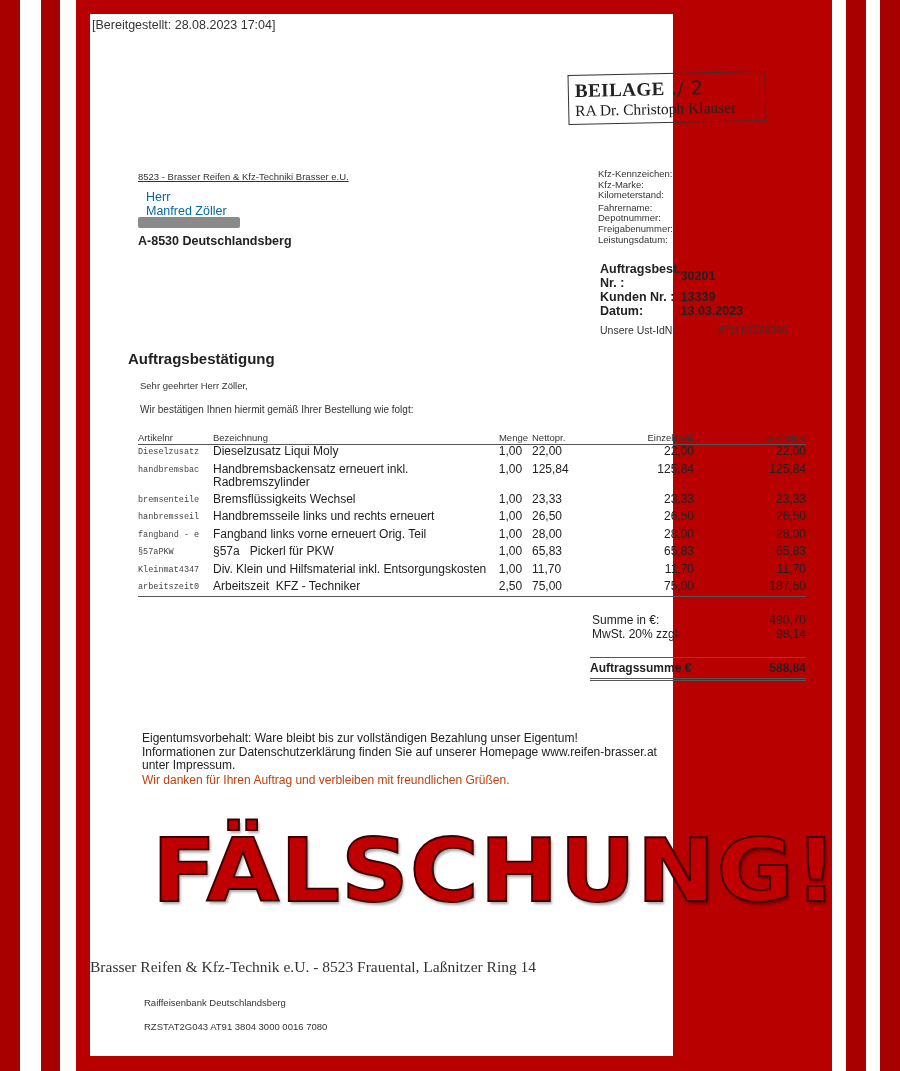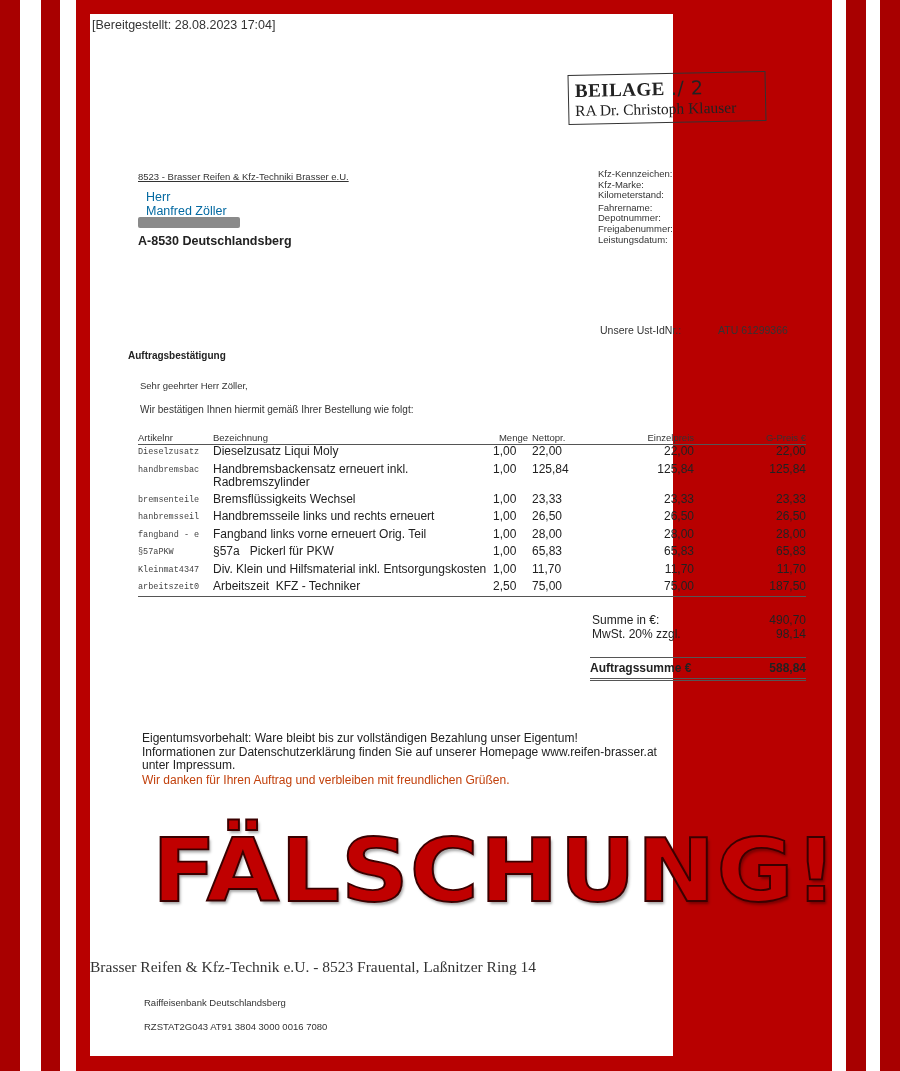--- a/index.html
+++ b/index.html
@@ -17,29 +17,29 @@
   .addr{left:48px;top:176px;font-size:12.5px;line-height:14px;color:#0369a1;margin-left:8px;}
   .redact{left:48px;top:203px;width:102px;height:11px;background:#8a8a8a;border-radius:2px;}
   .city{left:48px;top:220px;font-size:12.5px;font-weight:bold;}
   .kfz{left:508px;top:155px;font-size:9.5px;line-height:10.6px;color:#333;}
   .kfz .gap{height:2px;}
   .order{left:510px;top:248px;font-size:12.5px;font-weight:bold;line-height:14px;}
   .order td{padding:0;}
   .order td.k{width:120px;}
   .ust{left:510px;top:310px;font-size:10.5px;color:#333;}
   .ust span.v{position:absolute;left:118px;white-space:nowrap;}
-  .title{left:38px;top:336px;font-size:10px;font-weight:bold;text-align:right;}
+  .title{left:38px;top:336px;font-size:15px;font-weight:bold;text-align:right;}
   .greet{left:50px;top:366px;font-size:9.5px;color:#333;}
   .intro{left:50px;top:390px;font-size:10px;color:#333;}
   table.items{position:absolute;left:48px;top:417px;width:668px;border-collapse:collapse;font-size:12px;}
   table.items th{font-weight:normal;font-size:9.5px;color:#333;text-align:left;padding:0 0 1px 0;border-bottom:1.5px solid #555;height:12px;}
   table.items td{padding:0;vertical-align:top;line-height:13.5px;}
   table.items td.art{font-family:"Liberation Mono",monospace;font-size:8.5px;color:#444;width:75px;padding-top:1px;}
   table.items td.desc{width:280px;}
-  table.items td.qty{width:35px;text-align:left;padding-right:4px;}
+  table.items td.qty{width:35px;text-align:center;padding-right:4px;}
   table.items td.net{width:90px;}
   table.items td.ep{width:72px;text-align:right;}
   table.items td.gp{text-align:right;}
   table.items tr.last td{border-bottom:1.5px solid #555;padding-bottom:1px;}
   table.items tr.row td{padding-bottom:3px;}
   .sum{left:502px;top:599px;width:214px;font-size:12px;line-height:14px;}
   .sum .r{display:flex;justify-content:space-between;}
   .total{left:500px;top:643px;width:216px;font-size:12px;font-weight:bold;border-top:1.5px solid #555;padding-top:3px;}
   .total .r{display:flex;justify-content:space-between;padding-bottom:3px;border-bottom:3px double #555;}
   .foot1{left:52px;top:718px;font-size:12px;line-height:13.5px;color:#222;}
@@ -81,20 +81,36 @@
     <div>Kfz-Kennzeichen:</div>
     <div>Kfz-Marke:</div>
     <div>Kilometerstand:</div>
     <div class="gap"></div>
     <div>Fahrername:</div>
     <div>Depotnummer:</div>
     <div>Freigabenummer:</div>
     <div>Leistungsdatum:</div>
   </div>
 
+  <table class="abs order" style="border-collapse:collapse;">
+    <tbody>
+        <tr>
+          <td class="k">Auftragsbest. Nr. :</td>
+          <td>30201</td>
+        </tr>
+    <tr>
+          <td class="k">Kunden Nr. :</td>
+          <td>13339</td>
+        </tr>
+    <tr>
+          <td class="k">Datum:</td>
+          <td>13.03.2023</td>
+        </tr>
+  </tbody>
+    </table>
   <div class="abs ust" style="width:200px;">
     <span>Unsere Ust-IdNr.:</span>
     <span class="v">ATU 61299366</span>
   </div>
 
   <div class="abs title">Auftragsbestätigung</div>
   <div class="abs greet">Sehr geehrter Herr Zöller,</div>
   <div class="abs intro">Wir bestätigen Ihnen hiermit gemäß Ihrer Bestellung wie folgt:</div>
 
   <table class="items">

